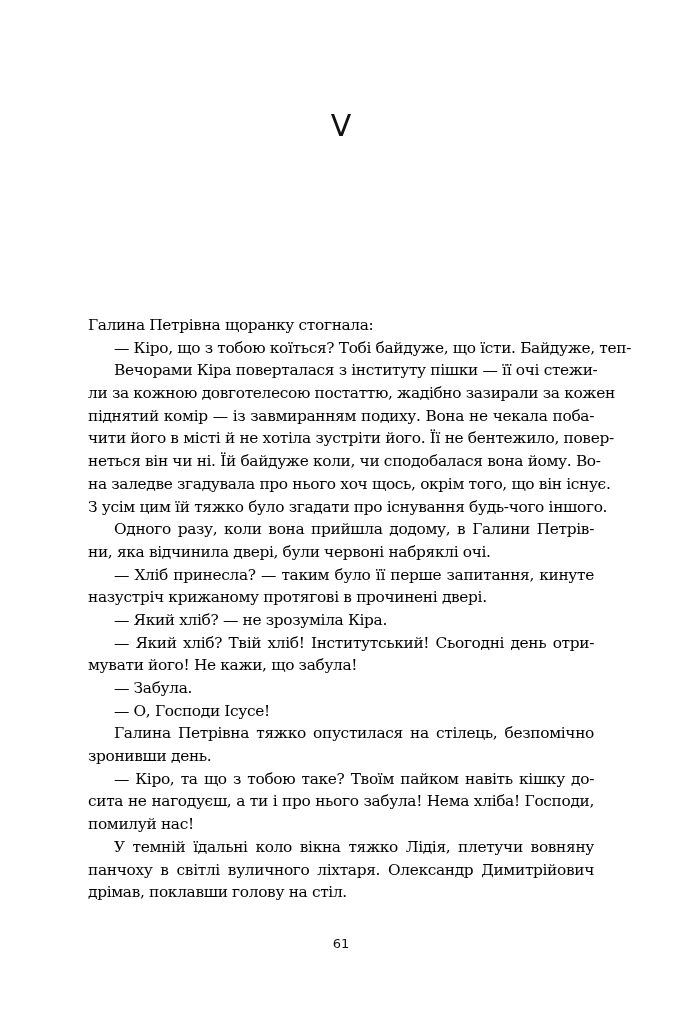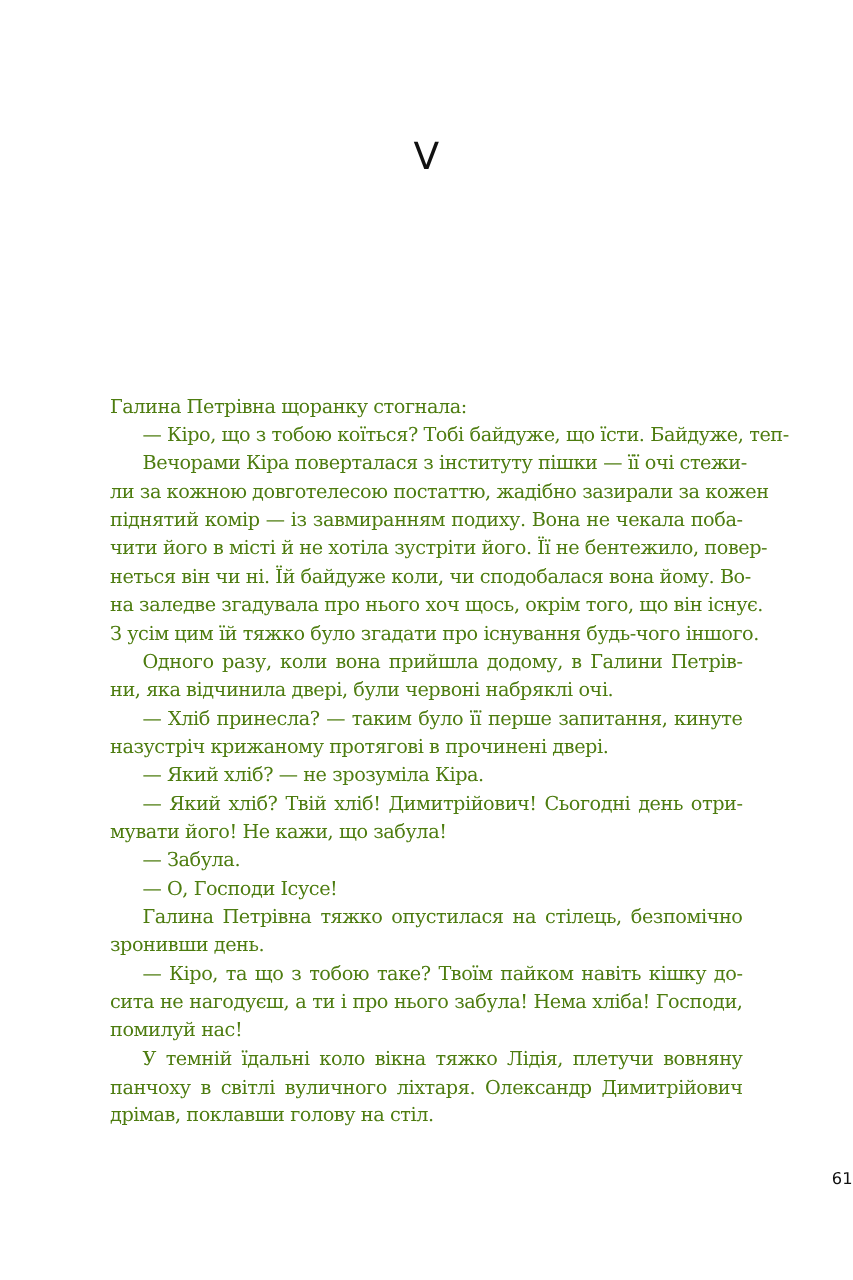--- a/index.html
+++ b/index.html
@@ -27,42 +27,42 @@
       line-height: 40px;
     }
     .body-text {
       position: absolute;
       top: 314px;
       left: 88px;
       width: 506px;
       font-family: "DejaVu Serif", serif;
       font-size: 15.4px;
       line-height: 22.7px;
-      color: #4d7c0f;
+      color: #000000;
       letter-spacing: -0.35px;
     }
     .line {
       display: block;
       white-space: nowrap;
       text-align: justify;
       text-align-last: justify;
       height: 22.7px;
     }
     .line.indent {
       padding-left: 26px;
     }
     .line.last {
       text-align-last: left;
     }
     .page-number {
       position: absolute;
       top: 936px;
       left: 0;
       width: 682px;
-      text-align: right;
+      text-align: center;
       font-family: "DejaVu Sans", sans-serif;
       font-size: 13px;
       color: #111;
     }
   </style>
 </head>
 <body>
 
 <div class="chapter-heading">V</div>
 
@@ -74,21 +74,21 @@
   <span class="line">піднятий комір — із завмиранням подиху. Вона не чекала поба-</span>
   <span class="line">чити його в місті й не хотіла зустріти його. Її не бентежило, повер-</span>
   <span class="line">неться він чи ні. Їй байдуже коли, чи сподобалася вона йому. Во-</span>
   <span class="line">на заледве згадувала про нього хоч щось, окрім того, що він існує.</span>
   <span class="line last">З усім цим їй тяжко було згадати про існування будь-чого іншого.</span>
   <span class="line indent">Одного разу, коли вона прийшла додому, в Галини Петрів-</span>
   <span class="line last">ни, яка відчинила двері, були червоні набряклі очі.</span>
   <span class="line indent">— Хліб принесла? — таким було її перше запитання, кинуте</span>
   <span class="line last">назустріч крижаному протягові в прочинені двері.</span>
   <span class="line indent last">— Який хліб? — не зрозуміла Кіра.</span>
-  <span class="line indent">— Який хліб? Твій хліб! Димитрійович! Сьогодні день отри-</span>
+  <span class="line indent">— Який хліб? Твій хліб! Інститутський! Сьогодні день отри-</span>
   <span class="line last">мувати його! Не кажи, що забула!</span>
   <span class="line indent last">— Забула.</span>
   <span class="line indent last">— О, Господи Ісусе!</span>
   <span class="line indent">Галина Петрівна тяжко опустилася на стілець, безпомічно</span>
   <span class="line last">зронивши день.</span>
   <span class="line indent">— Кіро, та що з тобою таке? Твоїм пайком навіть кішку до-</span>
   <span class="line">сита не нагодуєш, а ти і про нього забула! Нема хліба! Господи,</span>
   <span class="line last">помилуй нас!</span>
   <span class="line indent">У темній їдальні коло вікна тяжко Лідія, плетучи вовняну</span>
   <span class="line">панчоху в світлі вуличного ліхтаря. Олександр Димитрійович</span>

